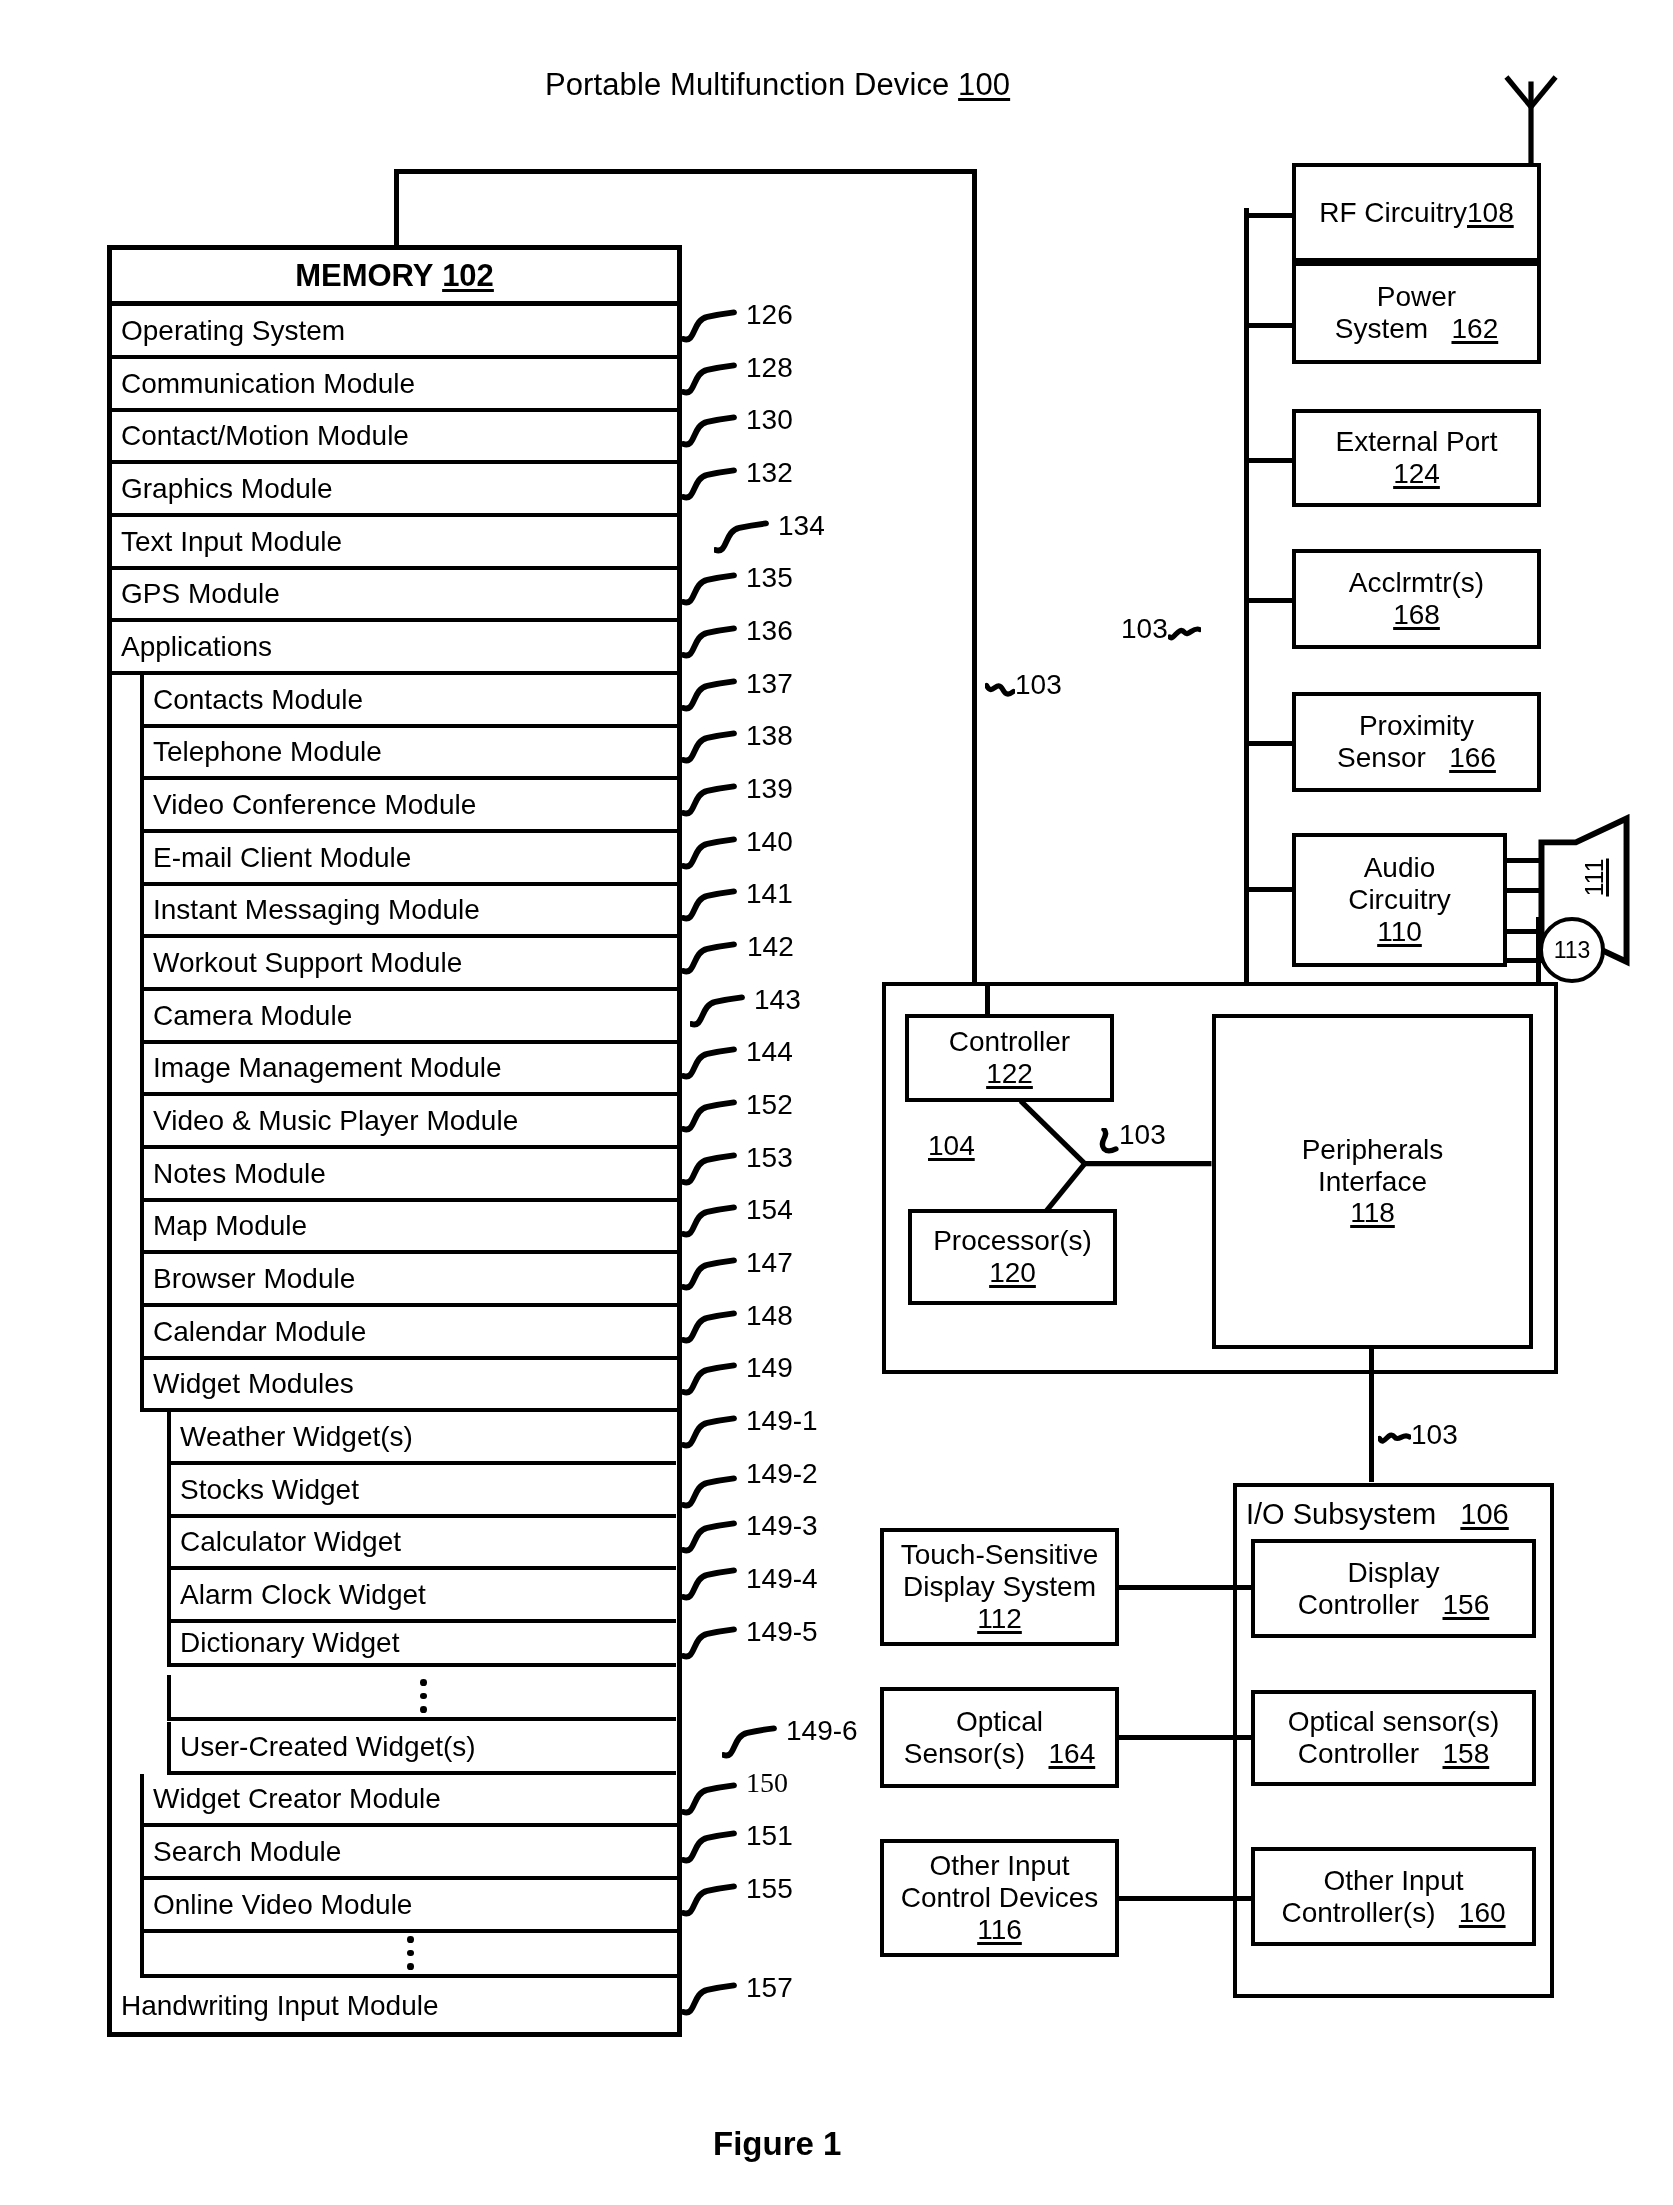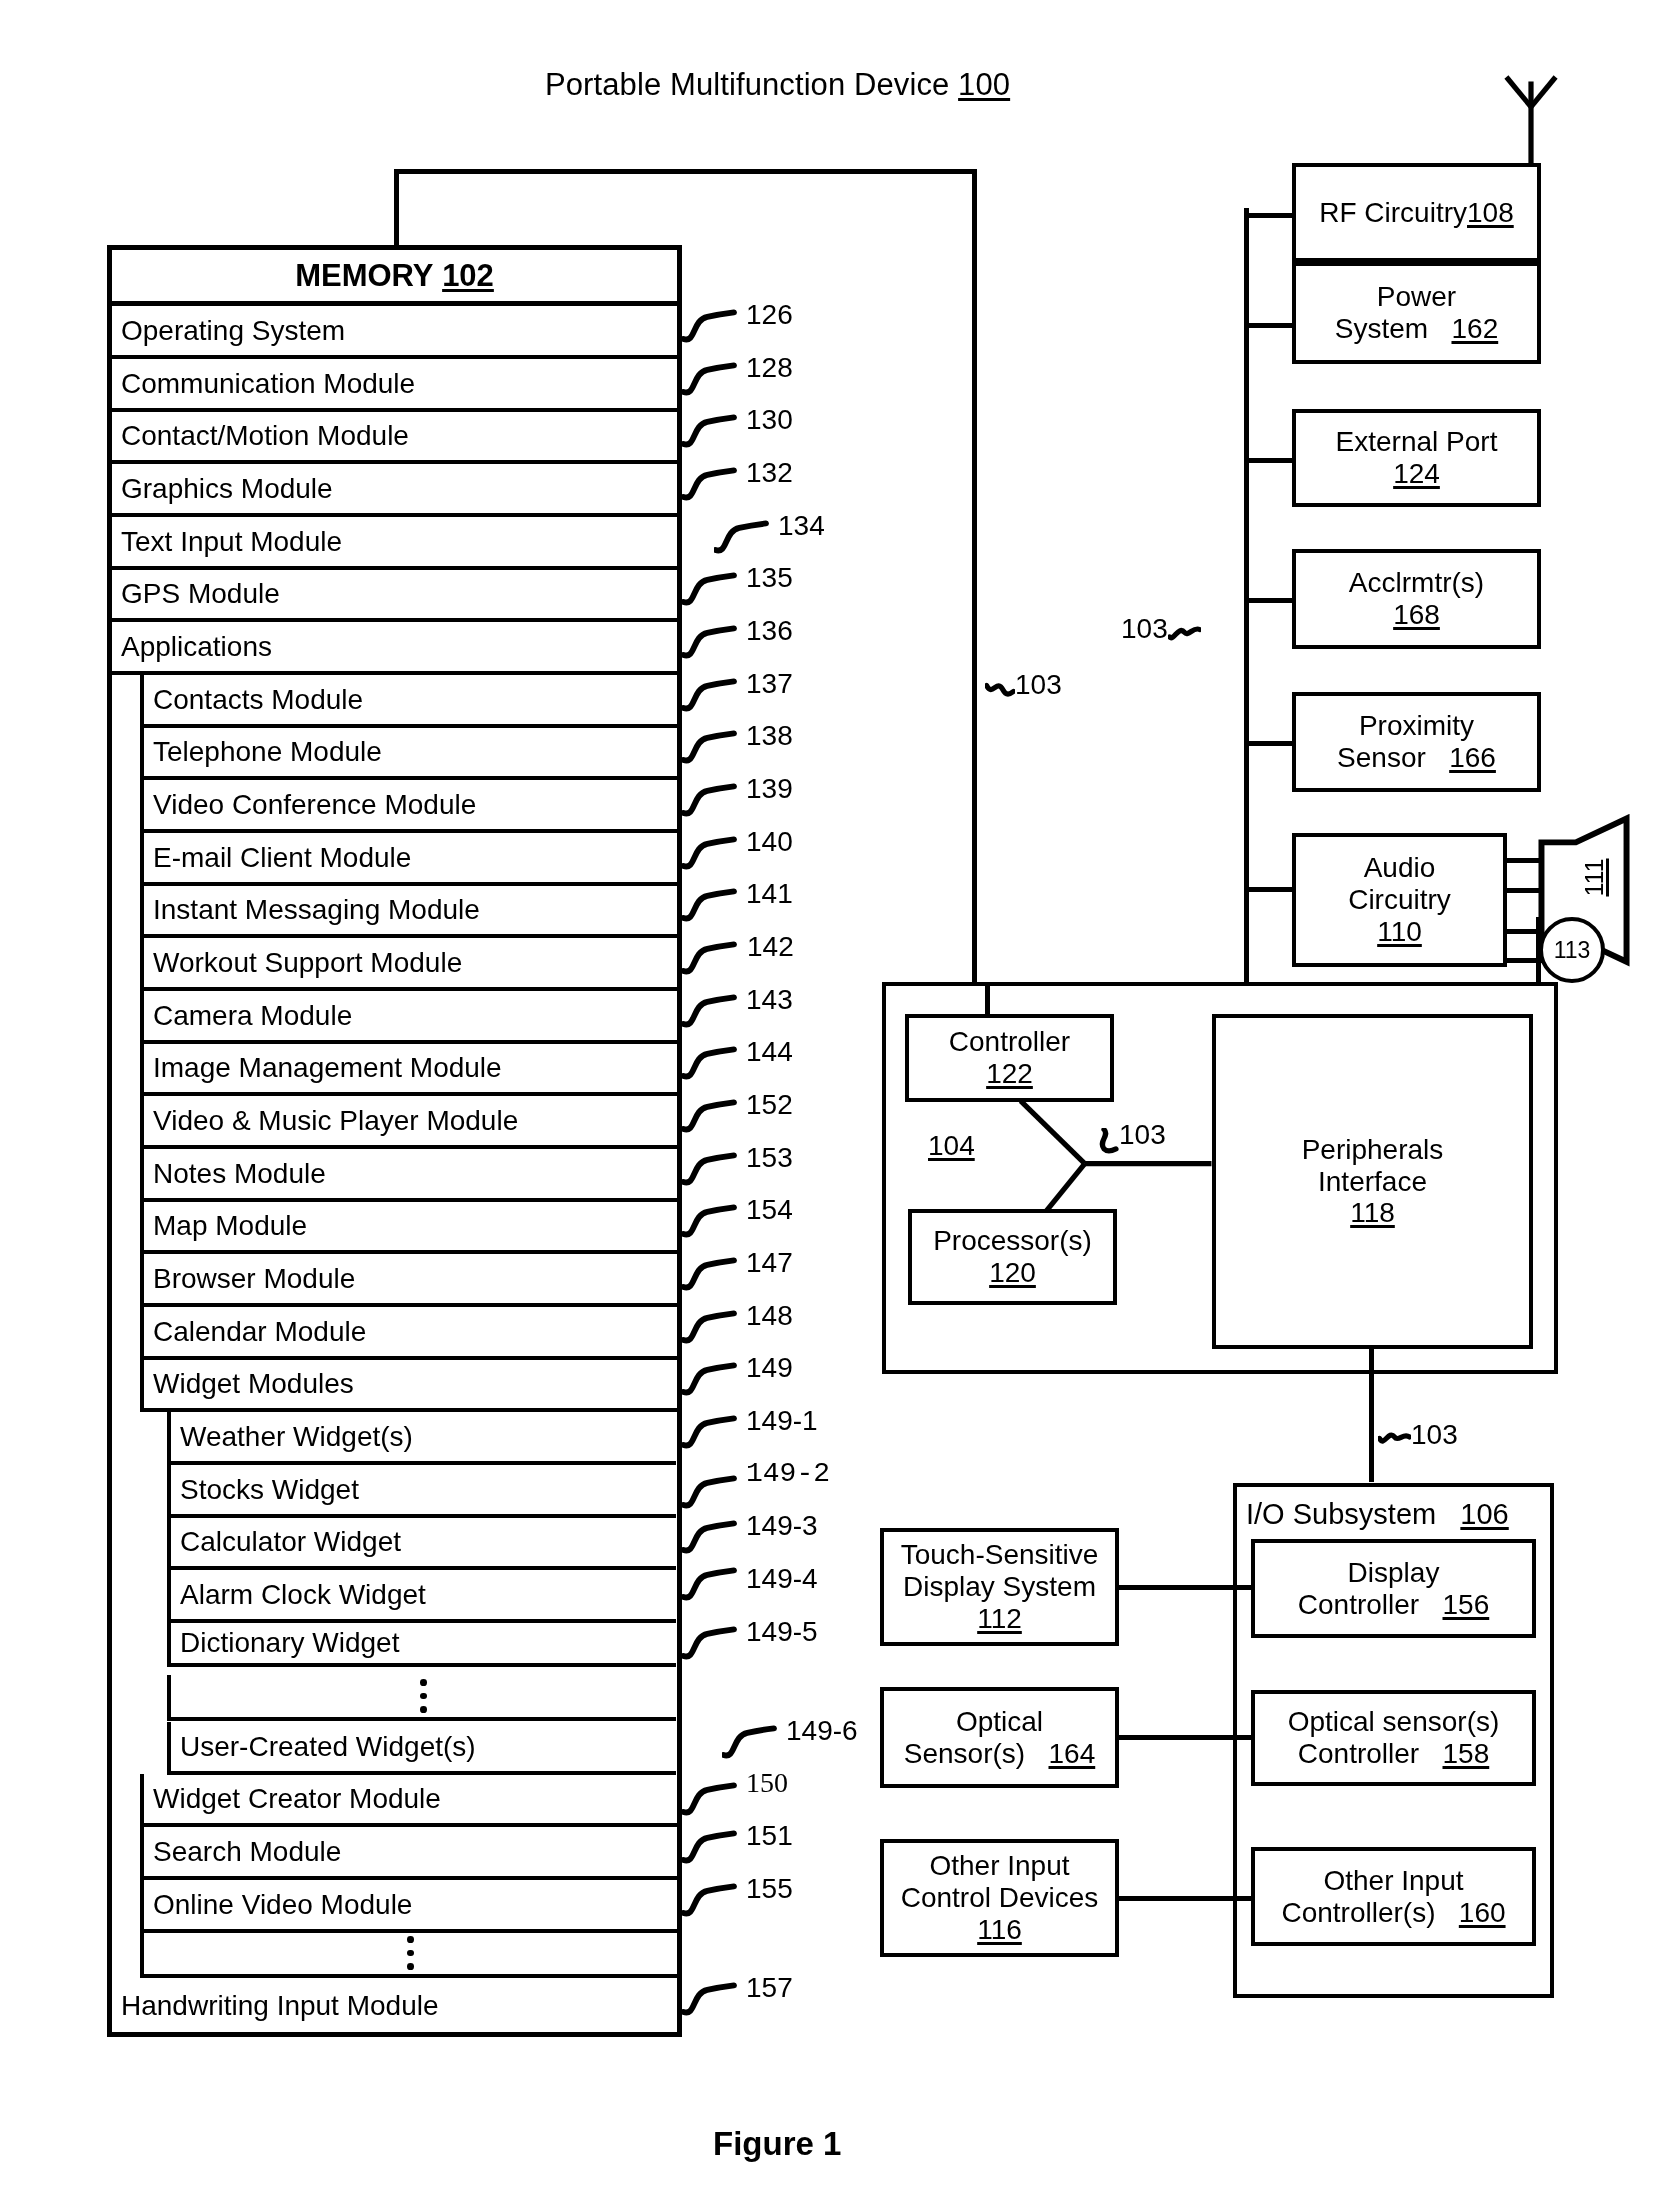--- a/index.html
+++ b/index.html
@@ -343,21 +343,21 @@
           <path d="M2 46 C18 52, 14 20, 34 16 C48 13, 54 12, 70 10" stroke="#000" stroke-width="8" fill="none" stroke-linecap="round"></path>
         </svg>
         <span class="refnum" style="margin-left: 9px; margin-bottom: 19.4px;">141</span>
       </div>
       <div style="position: absolute; left: 0px; top: 686px; white-space: nowrap; display: flex; align-items: center;">
         <svg width="55" height="40" viewBox="0 0 74 54">
           <path d="M2 46 C18 52, 14 20, 34 16 C48 13, 54 12, 70 10" stroke="#000" stroke-width="8" fill="none" stroke-linecap="round"></path>
         </svg>
         <span class="refnum" style="margin-left: 10px; margin-bottom: 19.4px;">142</span>
       </div>
-      <div style="position: absolute; left: 0px; top: 739px; white-space: nowrap; display: flex; align-items: center;">
+      <div style="position: absolute; left: 8px; top: 739px; white-space: nowrap; display: flex; align-items: center;">
         <svg width="55" height="40" viewBox="0 0 74 54">
           <path d="M2 46 C18 52, 14 20, 34 16 C48 13, 54 12, 70 10" stroke="#000" stroke-width="8" fill="none" stroke-linecap="round"></path>
         </svg>
         <span class="refnum" style="margin-left: 9px; margin-bottom: 19.4px;">143</span>
       </div>
       <div style="position: absolute; left: 0px; top: 791px; white-space: nowrap; display: flex; align-items: center;">
         <svg width="55" height="40" viewBox="0 0 74 54">
           <path d="M2 46 C18 52, 14 20, 34 16 C48 13, 54 12, 70 10" stroke="#000" stroke-width="8" fill="none" stroke-linecap="round"></path>
         </svg>
         <span class="refnum" style="margin-left: 9px; margin-bottom: 19.4px;">144</span>
@@ -401,21 +401,21 @@
       <div style="position: absolute; left: 0px; top: 1160px; white-space: nowrap; display: flex; align-items: center;">
         <svg width="55" height="40" viewBox="0 0 74 54">
           <path d="M2 46 C18 52, 14 20, 34 16 C48 13, 54 12, 70 10" stroke="#000" stroke-width="8" fill="none" stroke-linecap="round"></path>
         </svg>
         <span class="refnum" style="margin-left: 9px; margin-bottom: 19.4px;">149-1</span>
       </div>
       <div style="position: absolute; left: 0px; top: 1213px; white-space: nowrap; display: flex; align-items: center;">
         <svg width="55" height="40" viewBox="0 0 74 54">
           <path d="M2 46 C18 52, 14 20, 34 16 C48 13, 54 12, 70 10" stroke="#000" stroke-width="8" fill="none" stroke-linecap="round"></path>
         </svg>
-        <span class="refnum" style="margin-left: 9px; margin-bottom: 34px; font-family: Liberation Mono, monospace;">149-2</span>
+        <span class="refnum" style="margin-left: 9px; margin-bottom: 34px;">149-2</span>
       </div>
       <div style="position: absolute; left: 0px; top: 1265px; white-space: nowrap; display: flex; align-items: center;">
         <svg width="55" height="40" viewBox="0 0 74 54">
           <path d="M2 46 C18 52, 14 20, 34 16 C48 13, 54 12, 70 10" stroke="#000" stroke-width="8" fill="none" stroke-linecap="round"></path>
         </svg>
         <span class="refnum" style="margin-left: 9px; margin-bottom: 19.4px;">149-3</span>
       </div>
       <div style="position: absolute; left: 0px; top: 1318px; white-space: nowrap; display: flex; align-items: flex-start;">
         <svg width="55" height="40" viewBox="0 0 74 54">
           <path d="M2 46 C18 52, 14 20, 34 16 C48 13, 54 12, 70 10" stroke="#000" stroke-width="8" fill="none" stroke-linecap="round"></path>

